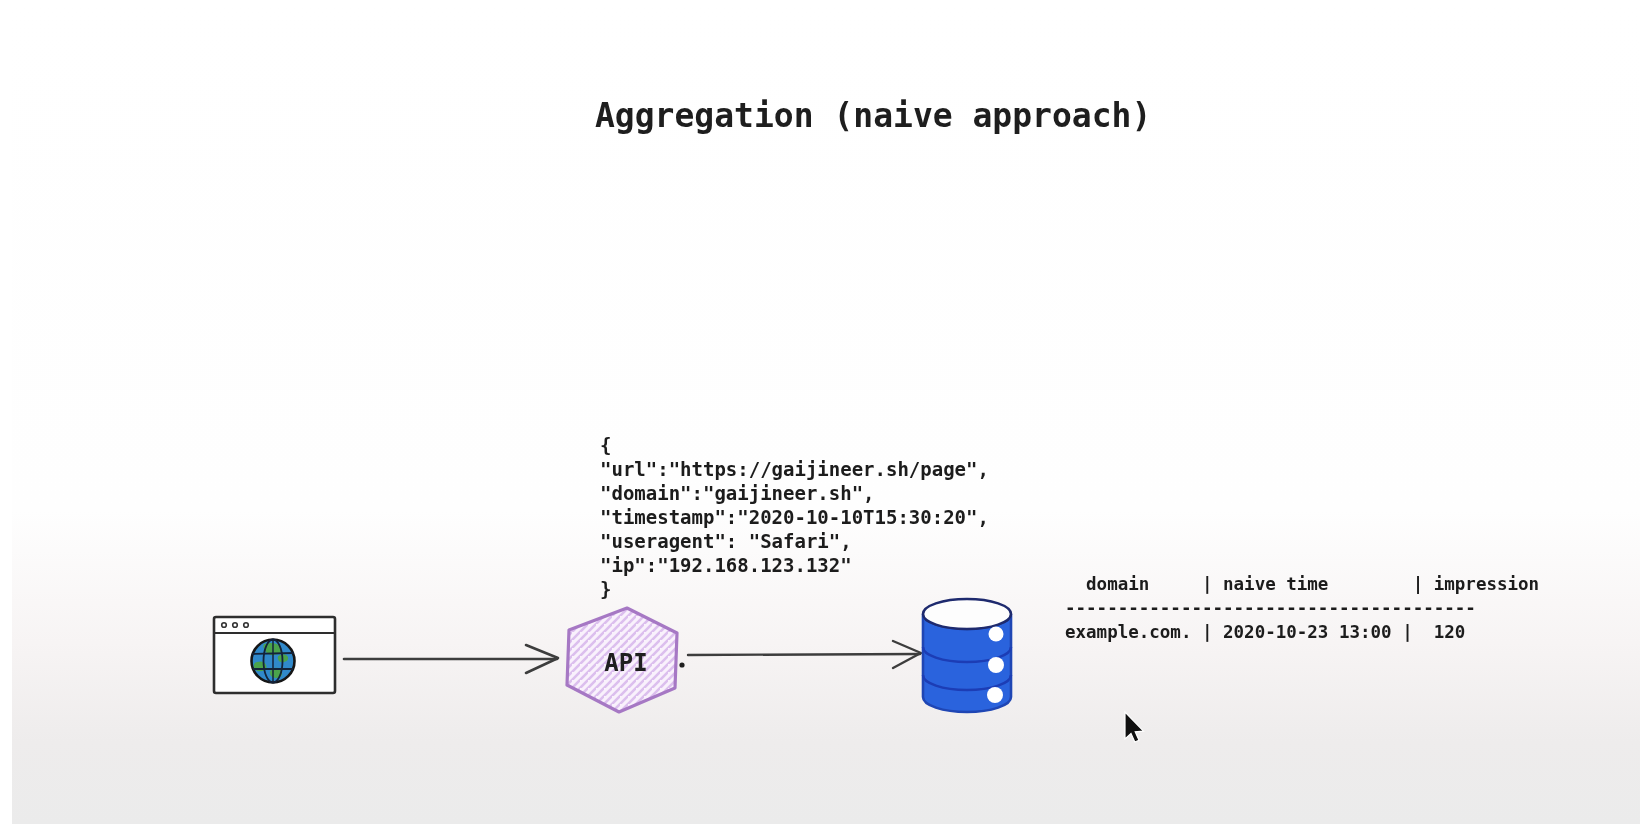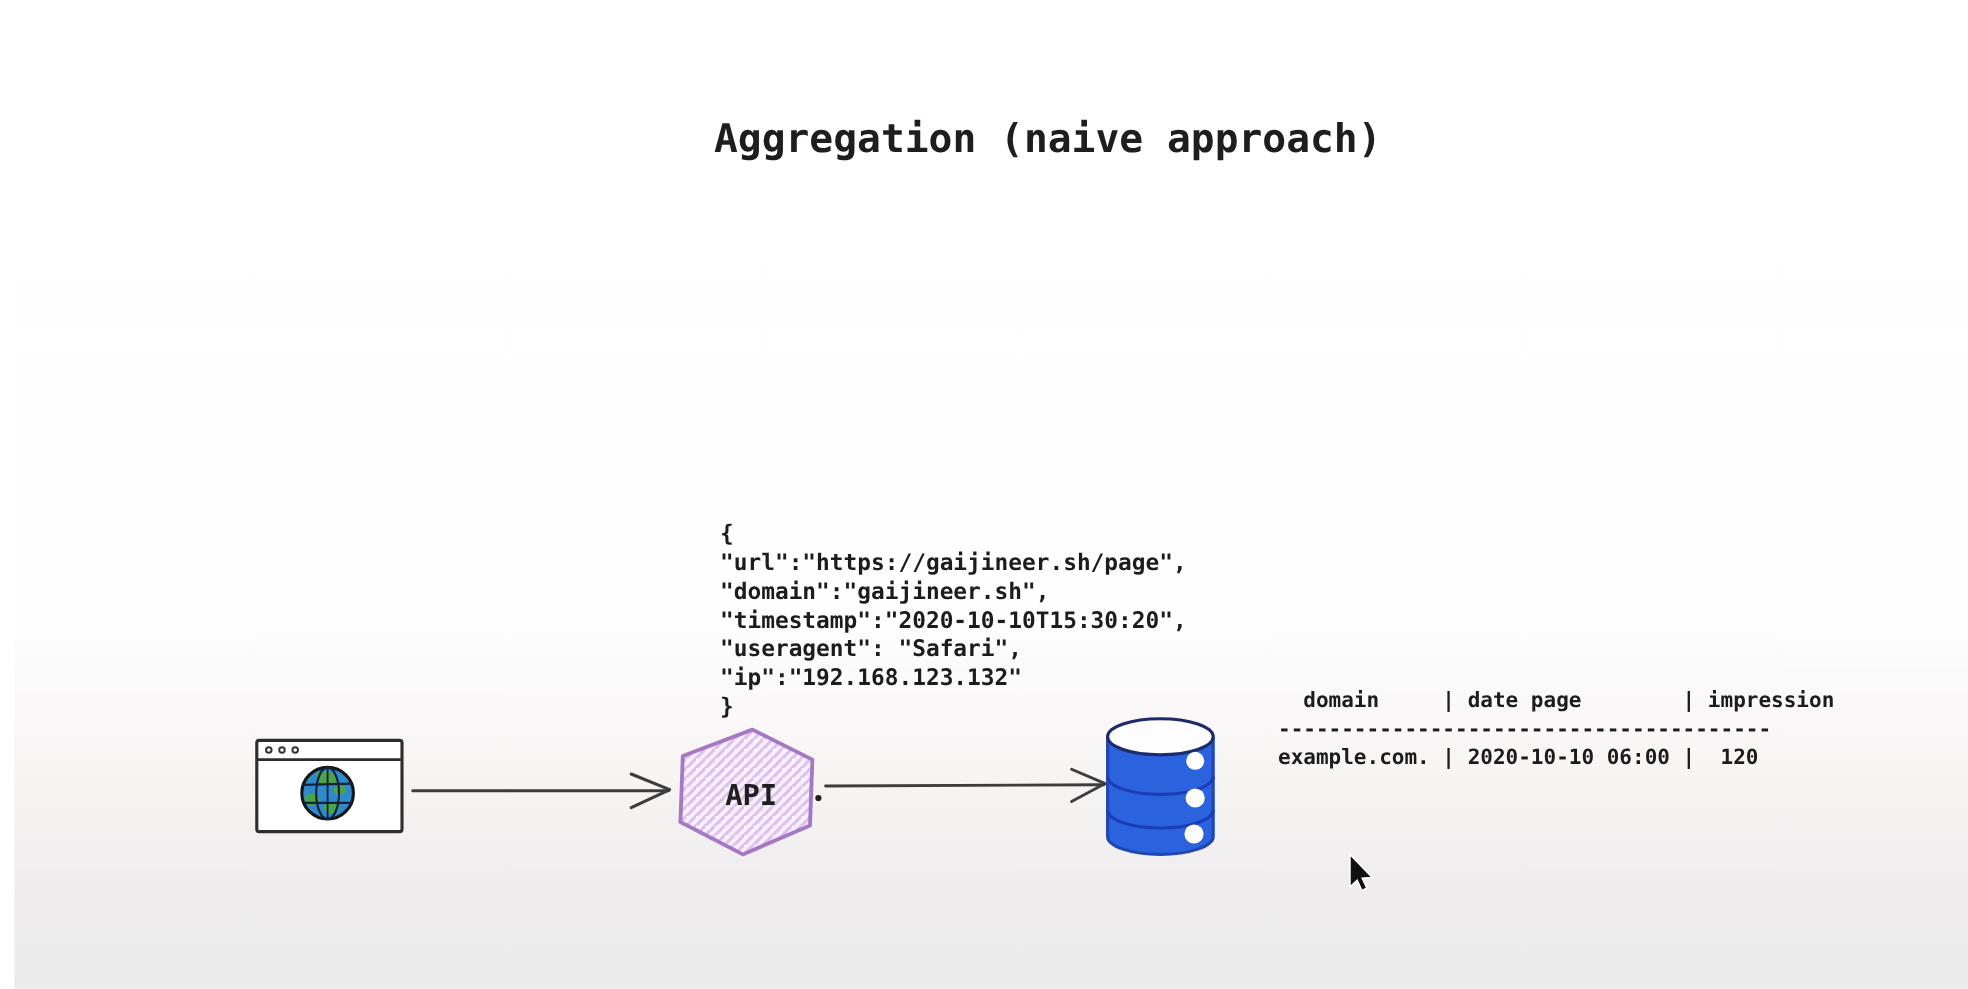--- a/index.html
+++ b/index.html
@@ -132,18 +132,18 @@
       <circle cx="984" cy="665" r="8" fill="#ffffff"></circle>
       <circle cx="983" cy="695" r="8" fill="#ffffff"></circle>
     </g>
 
     <g>
       <path d="M1113,712 L1113,739 L1119,733.5 L1122.8,742 L1127,740.2 L1123.2,731.8 L1131.5,731.2 Z" fill="#101010" stroke="#ffffff" stroke-width="1.2"></path>
     </g>
   </svg>
 
   <div class="result-table">
-    <div class="tl">  domain     | date page        | impression</div>
+    <div class="tl">  domain     | naive time        | impression</div>
     <div class="tl">---------------------------------------</div>
-    <div class="tl">example.com. | 2020-10-10 06:00 |  120</div>
+    <div class="tl">example.com. | 2020-10-23 13:00 |  120</div>
   </div>
 
 </div>
 
 </body></html>

